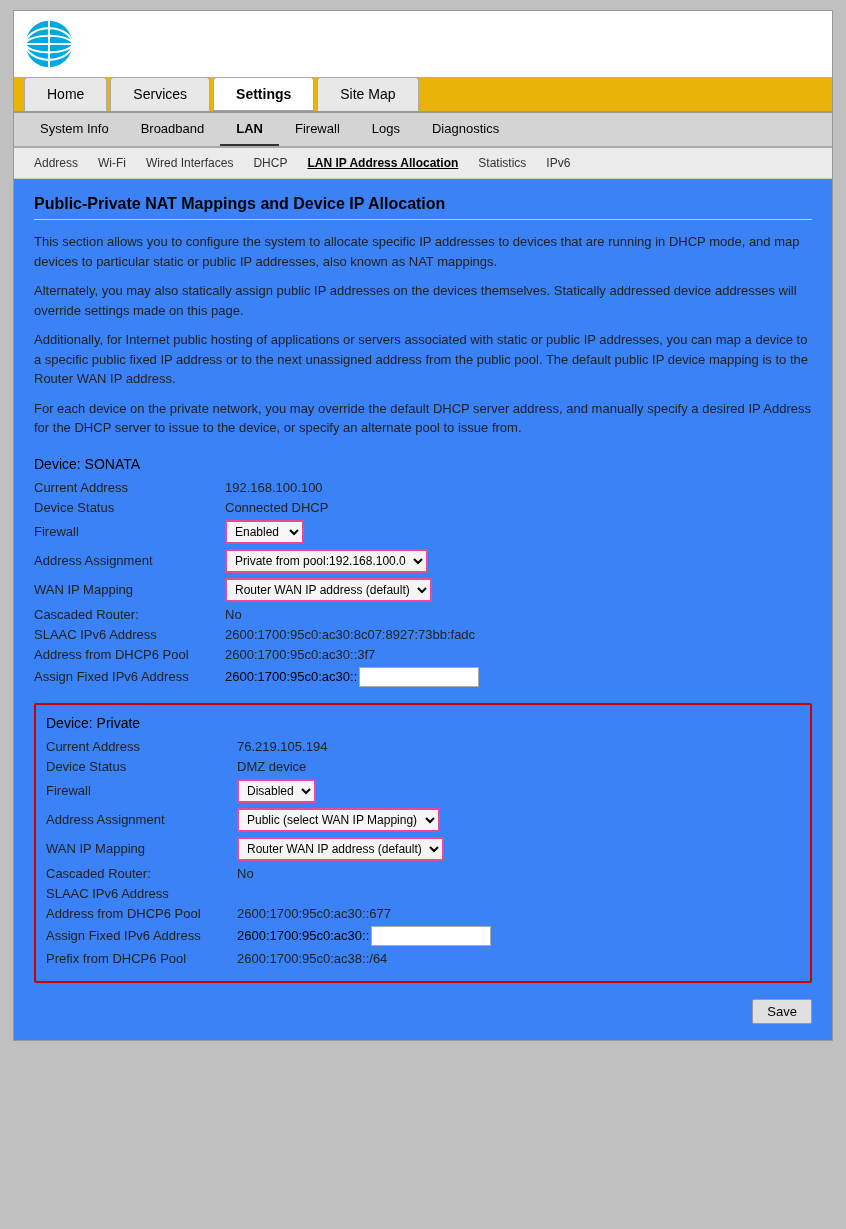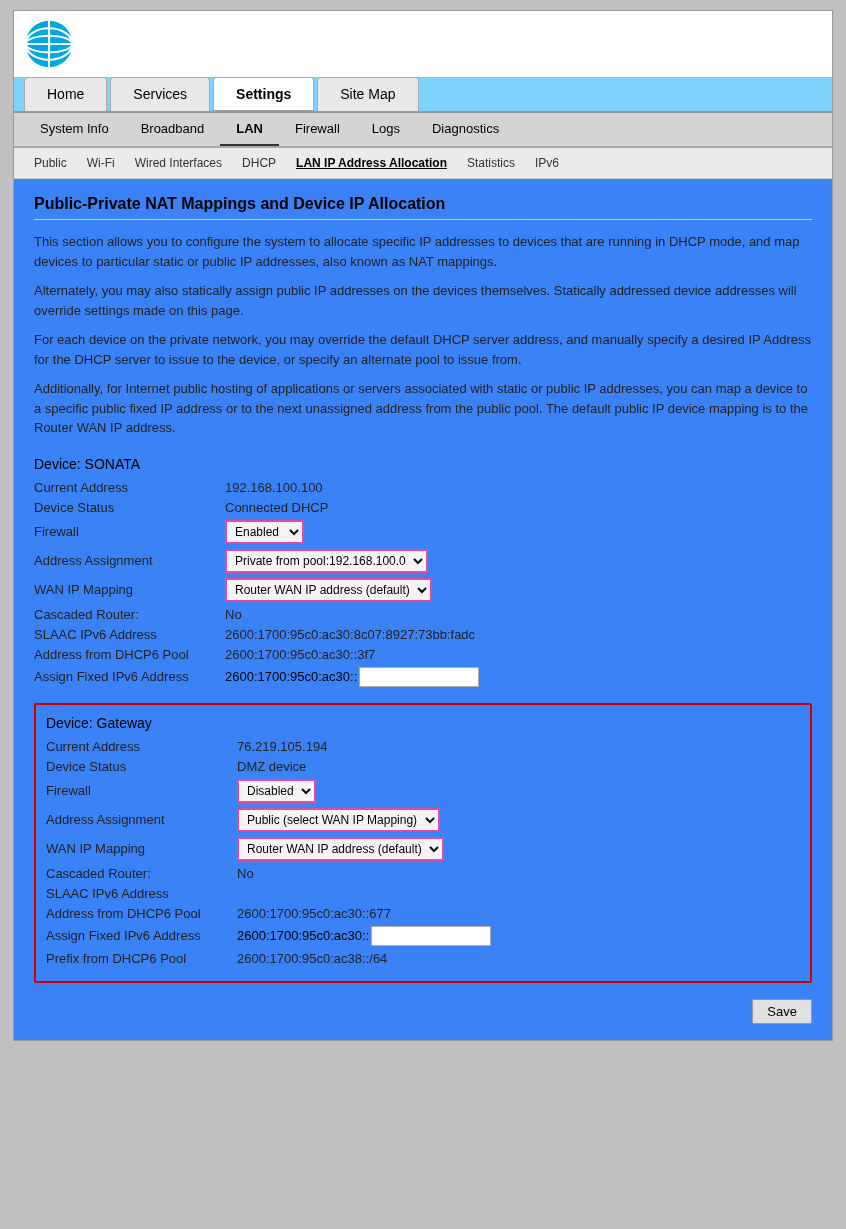--- a/index.html
+++ b/index.html
@@ -25,21 +25,21 @@
       display: flex;
       align-items: center;
     }
     .att-logo {
       width: 50px;
       height: 50px;
     }
     
     .top-nav {
       display: flex;
-      background: #7dd3fc;
+      background: #eab308;
       border-bottom: 2px solid #999;
       padding: 0 10px;
     }
     .top-nav-item {
       padding: 8px 22px;
       border: 1px solid #aaa;
       border-bottom: none;
       background: #e8e8e8;
       cursor: pointer;
       font-size: 14px;
@@ -199,36 +199,36 @@
   <div class="second-nav">
     <div class="second-nav-item">System Info</div>
     <div class="second-nav-item">Broadband</div>
     <div class="second-nav-item active">LAN</div>
     <div class="second-nav-item">Firewall</div>
     <div class="second-nav-item">Logs</div>
     <div class="second-nav-item">Diagnostics</div>
   </div>
 
   <div class="third-nav">
-    <div class="third-nav-item">Public</div>
+    <div class="third-nav-item">Address</div>
     <div class="third-nav-item">Wi-Fi</div>
     <div class="third-nav-item">Wired Interfaces</div>
     <div class="third-nav-item">DHCP</div>
     <div class="third-nav-item active">LAN IP Address Allocation</div>
     <div class="third-nav-item">Statistics</div>
     <div class="third-nav-item">IPv6</div>
   </div>
 
   <div class="content">
     <div class="page-title">Public-Private NAT Mappings and Device IP Allocation</div>
 
     <p class="description">This section allows you to configure the system to allocate specific IP addresses to devices that are running in DHCP mode, and map devices to particular static or public IP addresses, also known as NAT mappings.</p>
     <p class="description">Alternately, you may also statically assign public IP addresses on the devices themselves. Statically addressed device addresses will override settings made on this page.</p>
+    <p class="description">Additionally, for Internet public hosting of applications or servers associated with static or public IP addresses, you can map a device to a specific public fixed IP address or to the next unassigned address from the public pool. The default public IP device mapping is to the Router WAN IP address.</p>
     <p class="description">For each device on the private network, you may override the default DHCP server address, and manually specify a desired IP Address for the DHCP server to issue to the device, or specify an alternate pool to issue from.</p>
-    <p class="description">Additionally, for Internet public hosting of applications or servers associated with static or public IP addresses, you can map a device to a specific public fixed IP address or to the next unassigned address from the public pool. The default public IP device mapping is to the Router WAN IP address.</p>
 
     <div class="device-section">
       <div class="device-title">Device: SONATA</div>
 
       <div class="field-row">
         <span class="field-label">Current Address</span>
         <span class="field-value">192.168.100.100</span>
       </div>
       <div class="field-row">
         <span class="field-label">Device Status</span>
@@ -270,21 +270,21 @@
       <div class="field-row">
         <span class="field-label">Assign Fixed IPv6 Address</span>
         <div class="ipv6-inline">
           <span class="ipv6-prefix">2600:1700:95c0:ac30::</span>
           <input type="text" value="" style="">
         </div>
       </div>
     </div>
 
     <div class="device-block highlighted">
-      <div class="device-title">Device: Gateway</div>
+      <div class="device-title">Device: Private</div>
 
       <div class="field-row">
         <span class="field-label">Current Address</span>
         <span class="field-value">76.219.105.194</span>
       </div>
       <div class="field-row">
         <span class="field-label">Device Status</span>
         <span class="field-value">DMZ device</span>
       </div>
       <div class="field-row">

